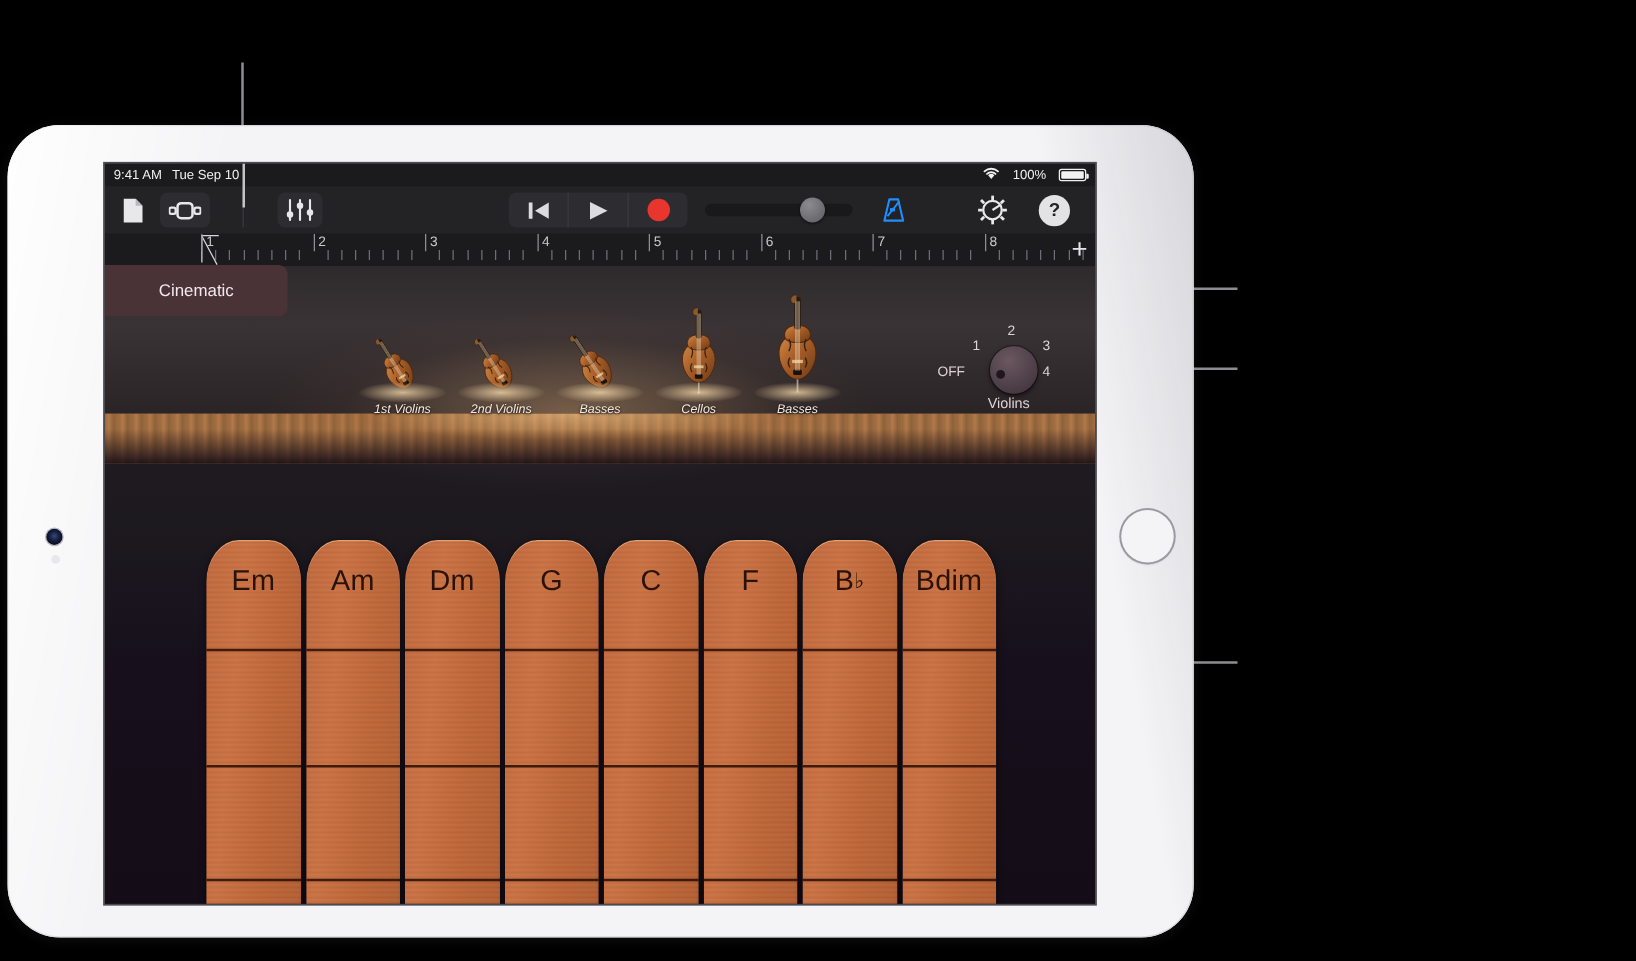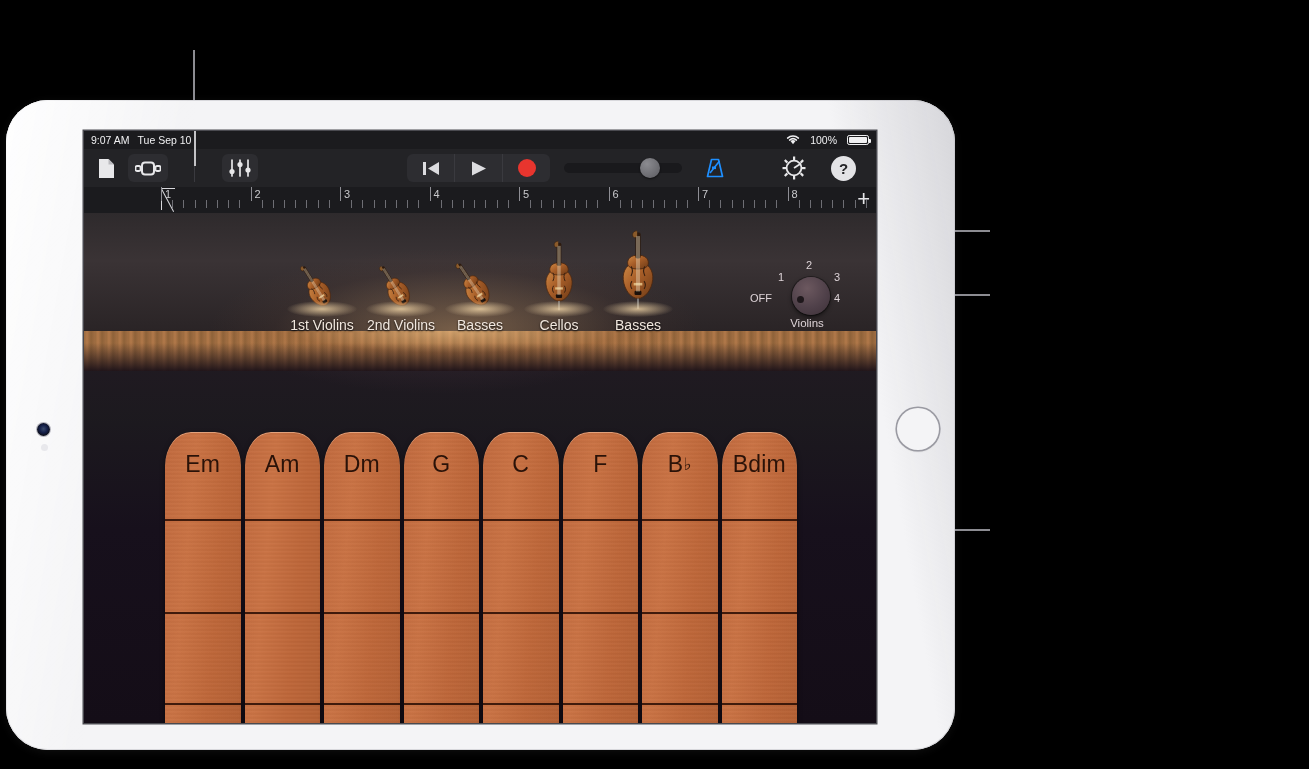--- a/index.html
+++ b/index.html
@@ -144,22 +144,23 @@
 
   .instruments{
     position:absolute; left:0; top:0; width:100%; height:120px;
     display:flex; align-items:flex-end; justify-content:center; gap:0px; z-index:6;
   }
   .inst{
     width:79px; display:flex; flex-direction:column; align-items:center; cursor:pointer;
     position:relative;
   }
   .inst-label{
-    color:#f2e8df; font-size:14px; margin-top:4px;
+    color:#f2e8df; font-size:10px; margin-top:4px;
     text-shadow:0 1px 2px rgba(0,0,0,0.9);
+    font-style:italic;
   }
   .inst-art{ height:78px; display:flex; align-items:flex-end; justify-content:center; position:relative;}
   .spotlight{
     position:absolute; bottom:-4px; left:50%; transform:translateX(-50%);
     width:70px; height:16px; border-radius:50%;
     background:radial-gradient(ellipse, rgba(255,225,175,0.75), rgba(255,215,160,0) 72%);
   }
 
   
   .mode-switch{
@@ -251,21 +252,21 @@
 
   <div class="ipad-body"></div>
   <div class="ipad-camera"></div>
   <div class="ipad-camera-dot"></div>
   <div class="home-button"></div>
 
   <div class="screen">
 
     <div class="status-bar">
       <div class="status-left">
-        <span>9:07 AM</span>
+        <span>9:41 AM</span>
         <span>Tue Sep 10</span>
       </div>
       <div class="status-right">
         <span class="wifi-glyph">
           <svg width="14" height="11" viewBox="0 0 14 11">
             <path d="M7 10.2 L4.5 7.1 A4 4 0 0 1 9.5 7.1 Z" fill="#f0f0f2"></path>
             <path d="M1.6 4.1 A8 8 0 0 1 12.4 4.1" stroke="#f0f0f2" stroke-width="1.5" fill="none" stroke-linecap="round"></path>
             <path d="M3.6 6.1 A5.2 5.2 0 0 1 10.4 6.1" stroke="#f0f0f2" stroke-width="1.5" fill="none" stroke-linecap="round"></path>
           </svg>
         </span>
@@ -439,20 +440,23 @@
           <div class="ruler-tickmin" style="left: 714.688px;"></div>
           <div class="ruler-tickmin" style="left: 725.875px;"></div>
           <div class="ruler-tickmin" style="left: 737.062px;"></div>
           <div class="ruler-tickmin" style="left: 748.25px;"></div>
           <div class="ruler-tickmin" style="left: 759.438px;"></div>
           <div class="ruler-tickmin" style="left: 770.625px;"></div>
           <div class="ruler-tickmin" style="left: 781.812px;"></div>
         </div>
     </div>
 
+    <div style="position:absolute; left:0px; top:81px; width:146px; height:41px; background:#4a3336; border-radius:0 7px 7px 0; display:flex; align-items:center; justify-content:center; z-index:20;">
+      <span style="color:#f1e9ea; font-size:13.5px;">Cinematic</span>
+    </div>
 
     <div class="playhead"></div>
 
     <div class="stage">
       <div class="stage-wall"></div>
       <div class="stage-floor"></div>
 
       <div class="instruments" id="instrument-row">
           <div class="inst">
             <div class="inst-art">

